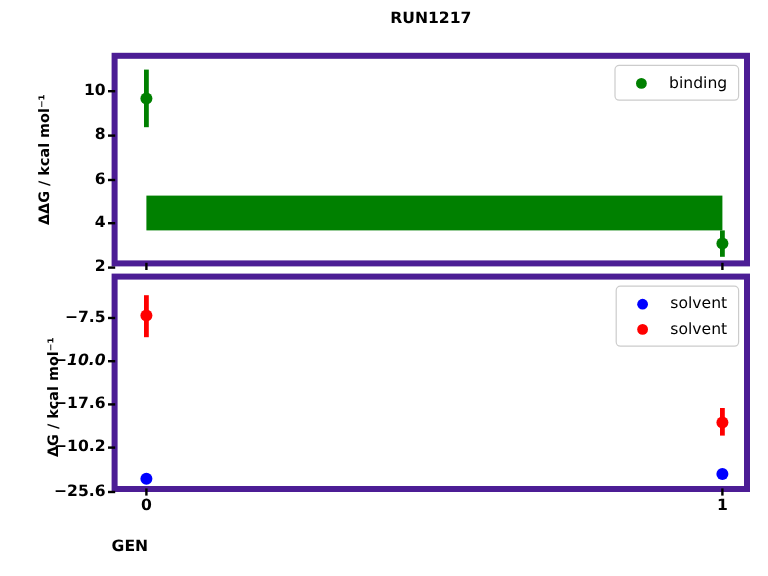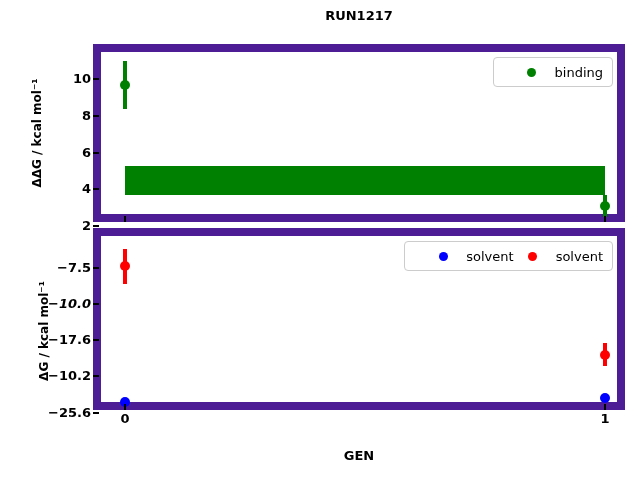--- a/index.html
+++ b/index.html
@@ -10,55 +10,55 @@
     font-family: "DejaVu Sans", sans-serif;
     color: #000;
     overflow: hidden;
   }
   .title {
     position: absolute; left: 93px; top: 8px; width: 532px;
     text-align: center; font-size: 13px; font-weight: bold;
   }
   .axes {
     position: absolute;
-    border: 8px solid #4c1d95;
+    border: 5px solid #4c1d95;
     box-sizing: border-box;
     background: #ffffff;
   }
   #ax0 { left: 93px; top: 44px;  width: 532px; height: 178px; }
   #ax1 { left: 93px; top: 228px; width: 532px; height: 182px; }
   .ylabel {
     position: absolute;
     transform: translate(-50%,-50%) rotate(-90deg);
     font-size: 12px; font-weight: bold; white-space: nowrap;
   }
   #yl0 { left: 37px; top: 133px; }
   #yl1 { left: 44px; top: 331px; }
   .xlabel {
     position: absolute; left: 93px; top: 448px; width: 532px;
-    text-align: center; font-size: 13px; font-weight: bold;
+    font-size: 13px; font-weight: bold;
   }
   .ytick  { position: absolute; left: -8px; width: 6px; height: 2px; background: #000; }
   .xtick  { position: absolute; bottom: -8px; width: 2px; height: 6px; background: #000; }
   .yticklabel {
     position: absolute; right: 100%; margin-right: 10px;
     font-size: 13px; font-weight: bold; line-height: 15px; white-space: nowrap;
   }
   .xticklabel {
     position: absolute; top: 100%; margin-top: 9px; width: 40px;
     text-align: center; font-size: 13px; font-weight: bold;
   }
   .band   { position: absolute; }
   .errbar { position: absolute; width: 4px; }
   .marker { position: absolute; width: 10px; height: 10px; border-radius: 50%; }
   .legend {
     position: absolute; top: 5px; right: 4px;
     background: #ffffff; border: 1px solid #cccccc; border-radius: 4px;
-    padding: 5px 9px 5px 22px;
-    display: flex; gap: 3px; z-index: 5;
+    padding: 5px 9px 5px 6px;
+    display: flex; flex-direction: column; gap: 3px; z-index: 5;
     box-shadow: 0 0 0 0 transparent;
   }
   .legend-item { display: flex; align-items: center; height: 18px; }
   .legend-marker { width: 32px; display: flex; justify-content: center; align-items: center; }
   .legend-dot { width: 9px; height: 9px; border-radius: 50%; }
   .legend-dotted { width: 30px; height: 0; border-top: 2.5px dotted #008000; }
   .legend-label { font-size: 13px; margin-left: 7px; white-space: nowrap; }
 </style>
 </head>
 <body>

